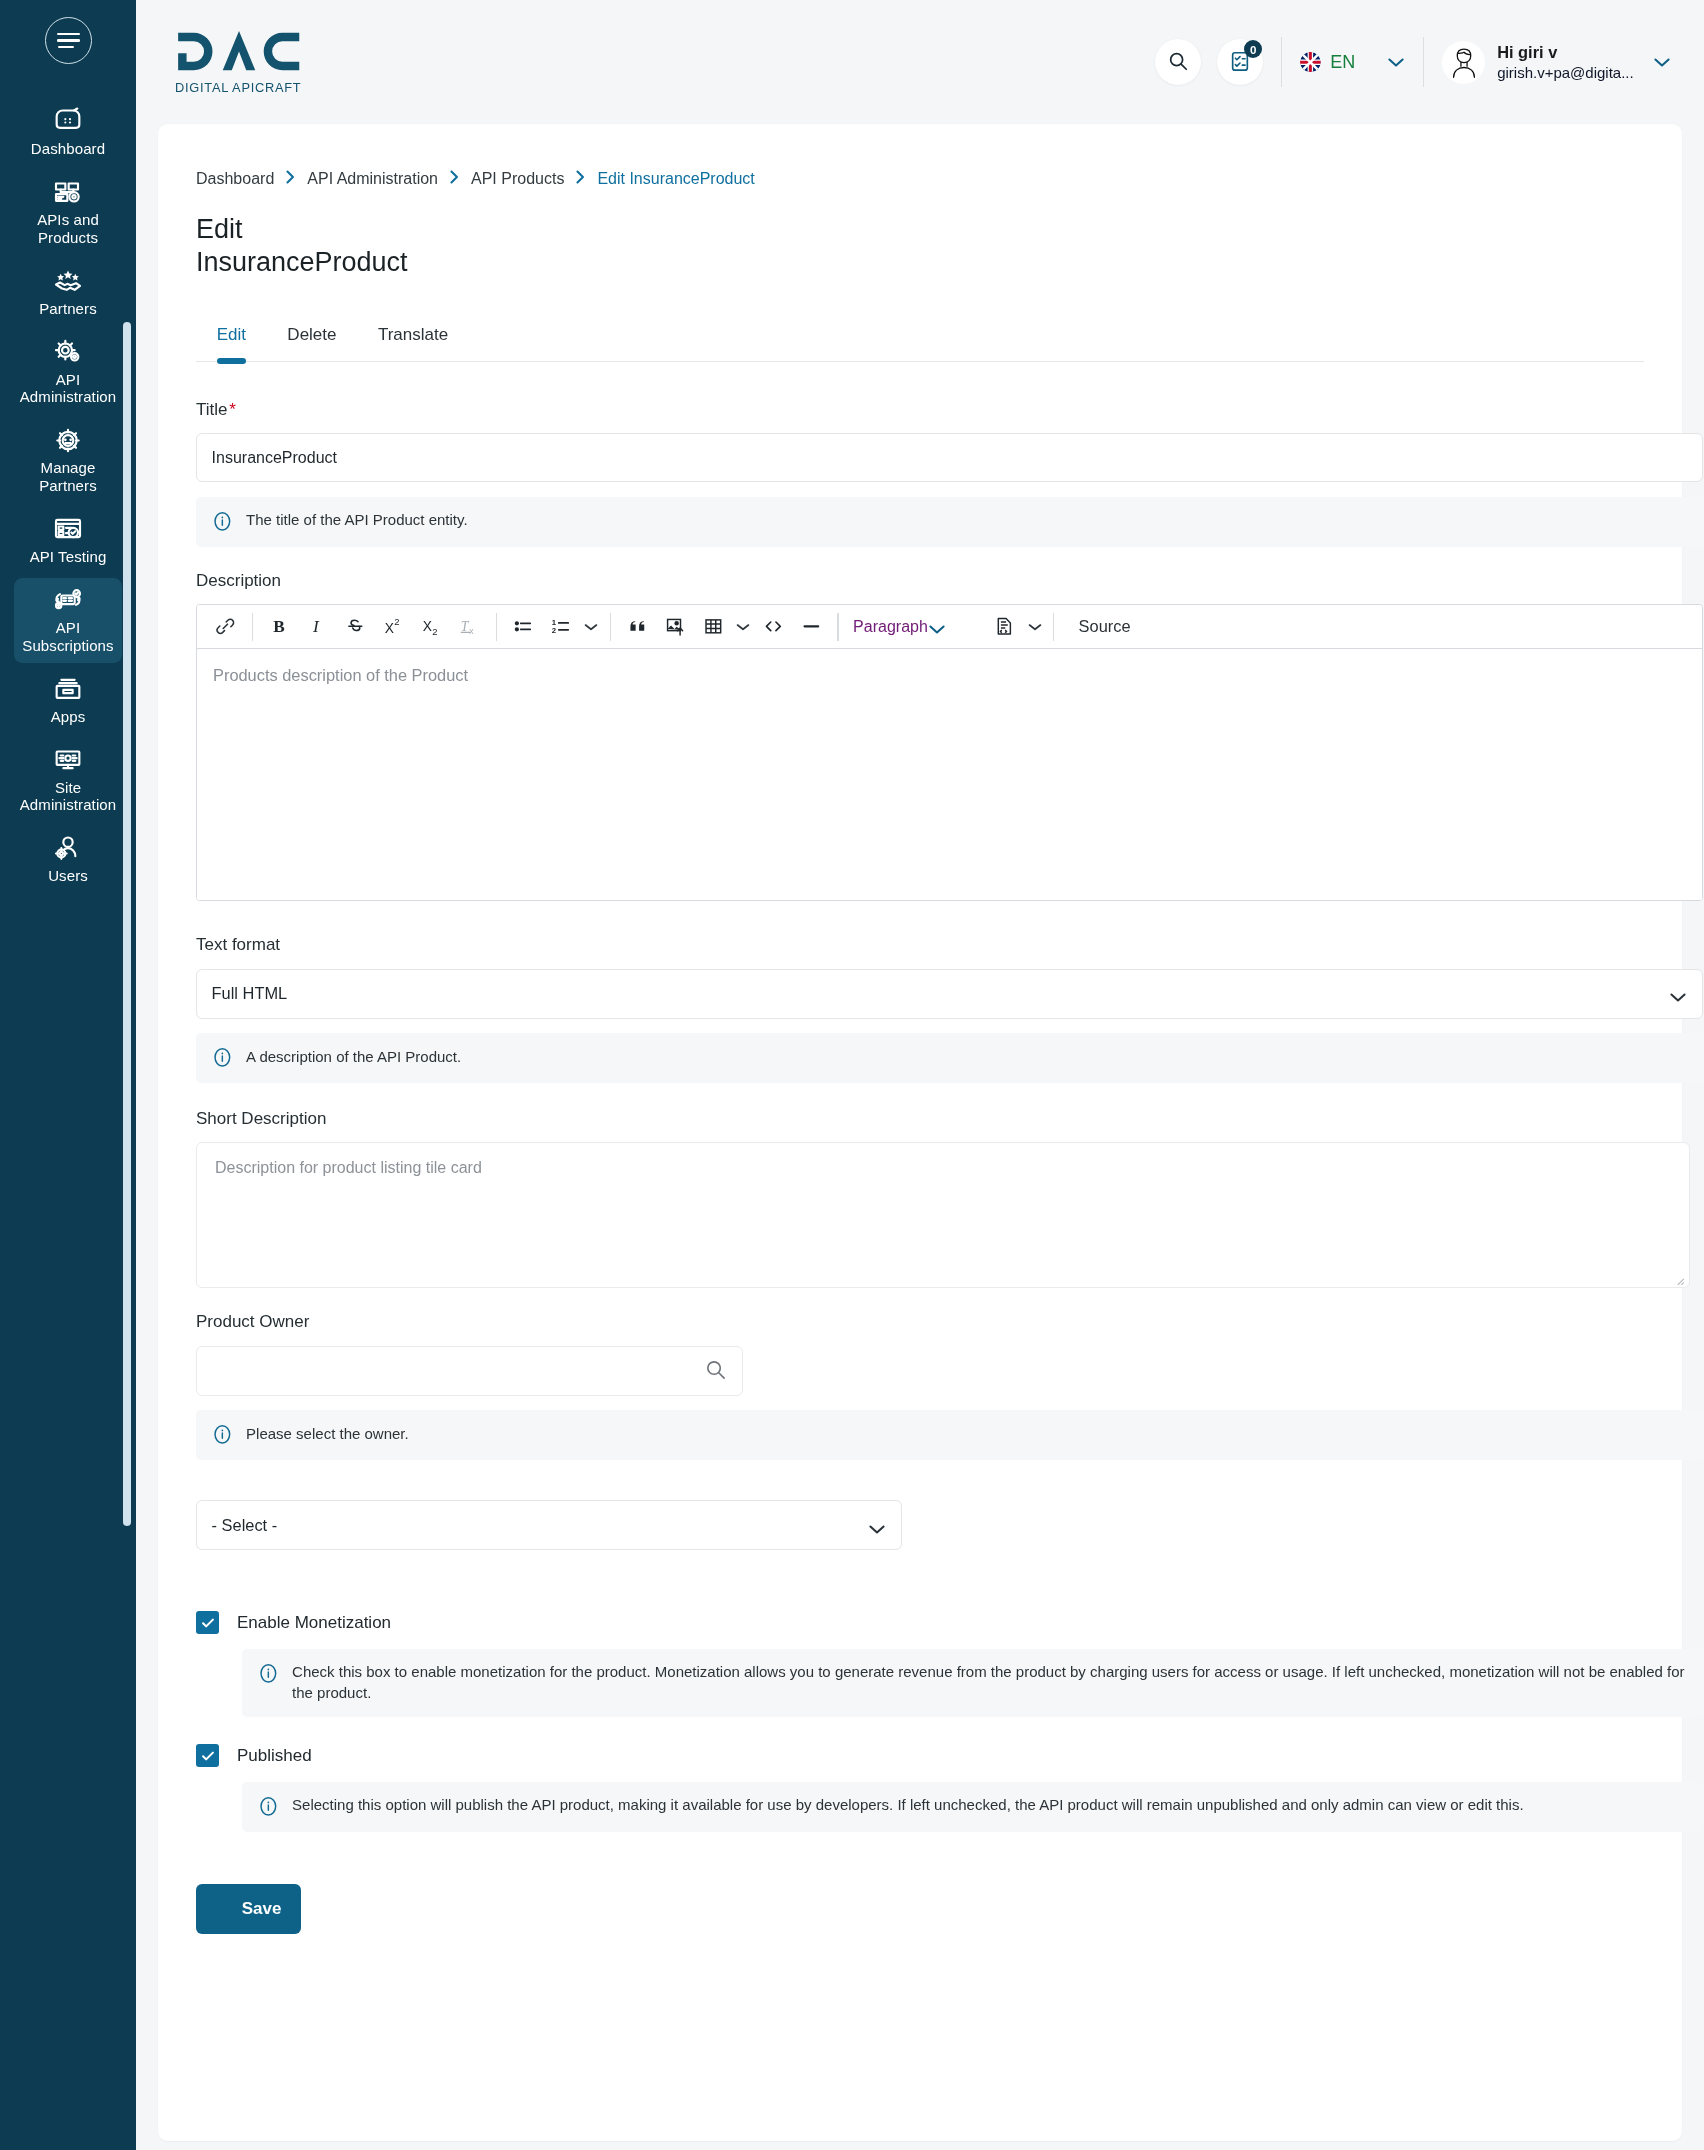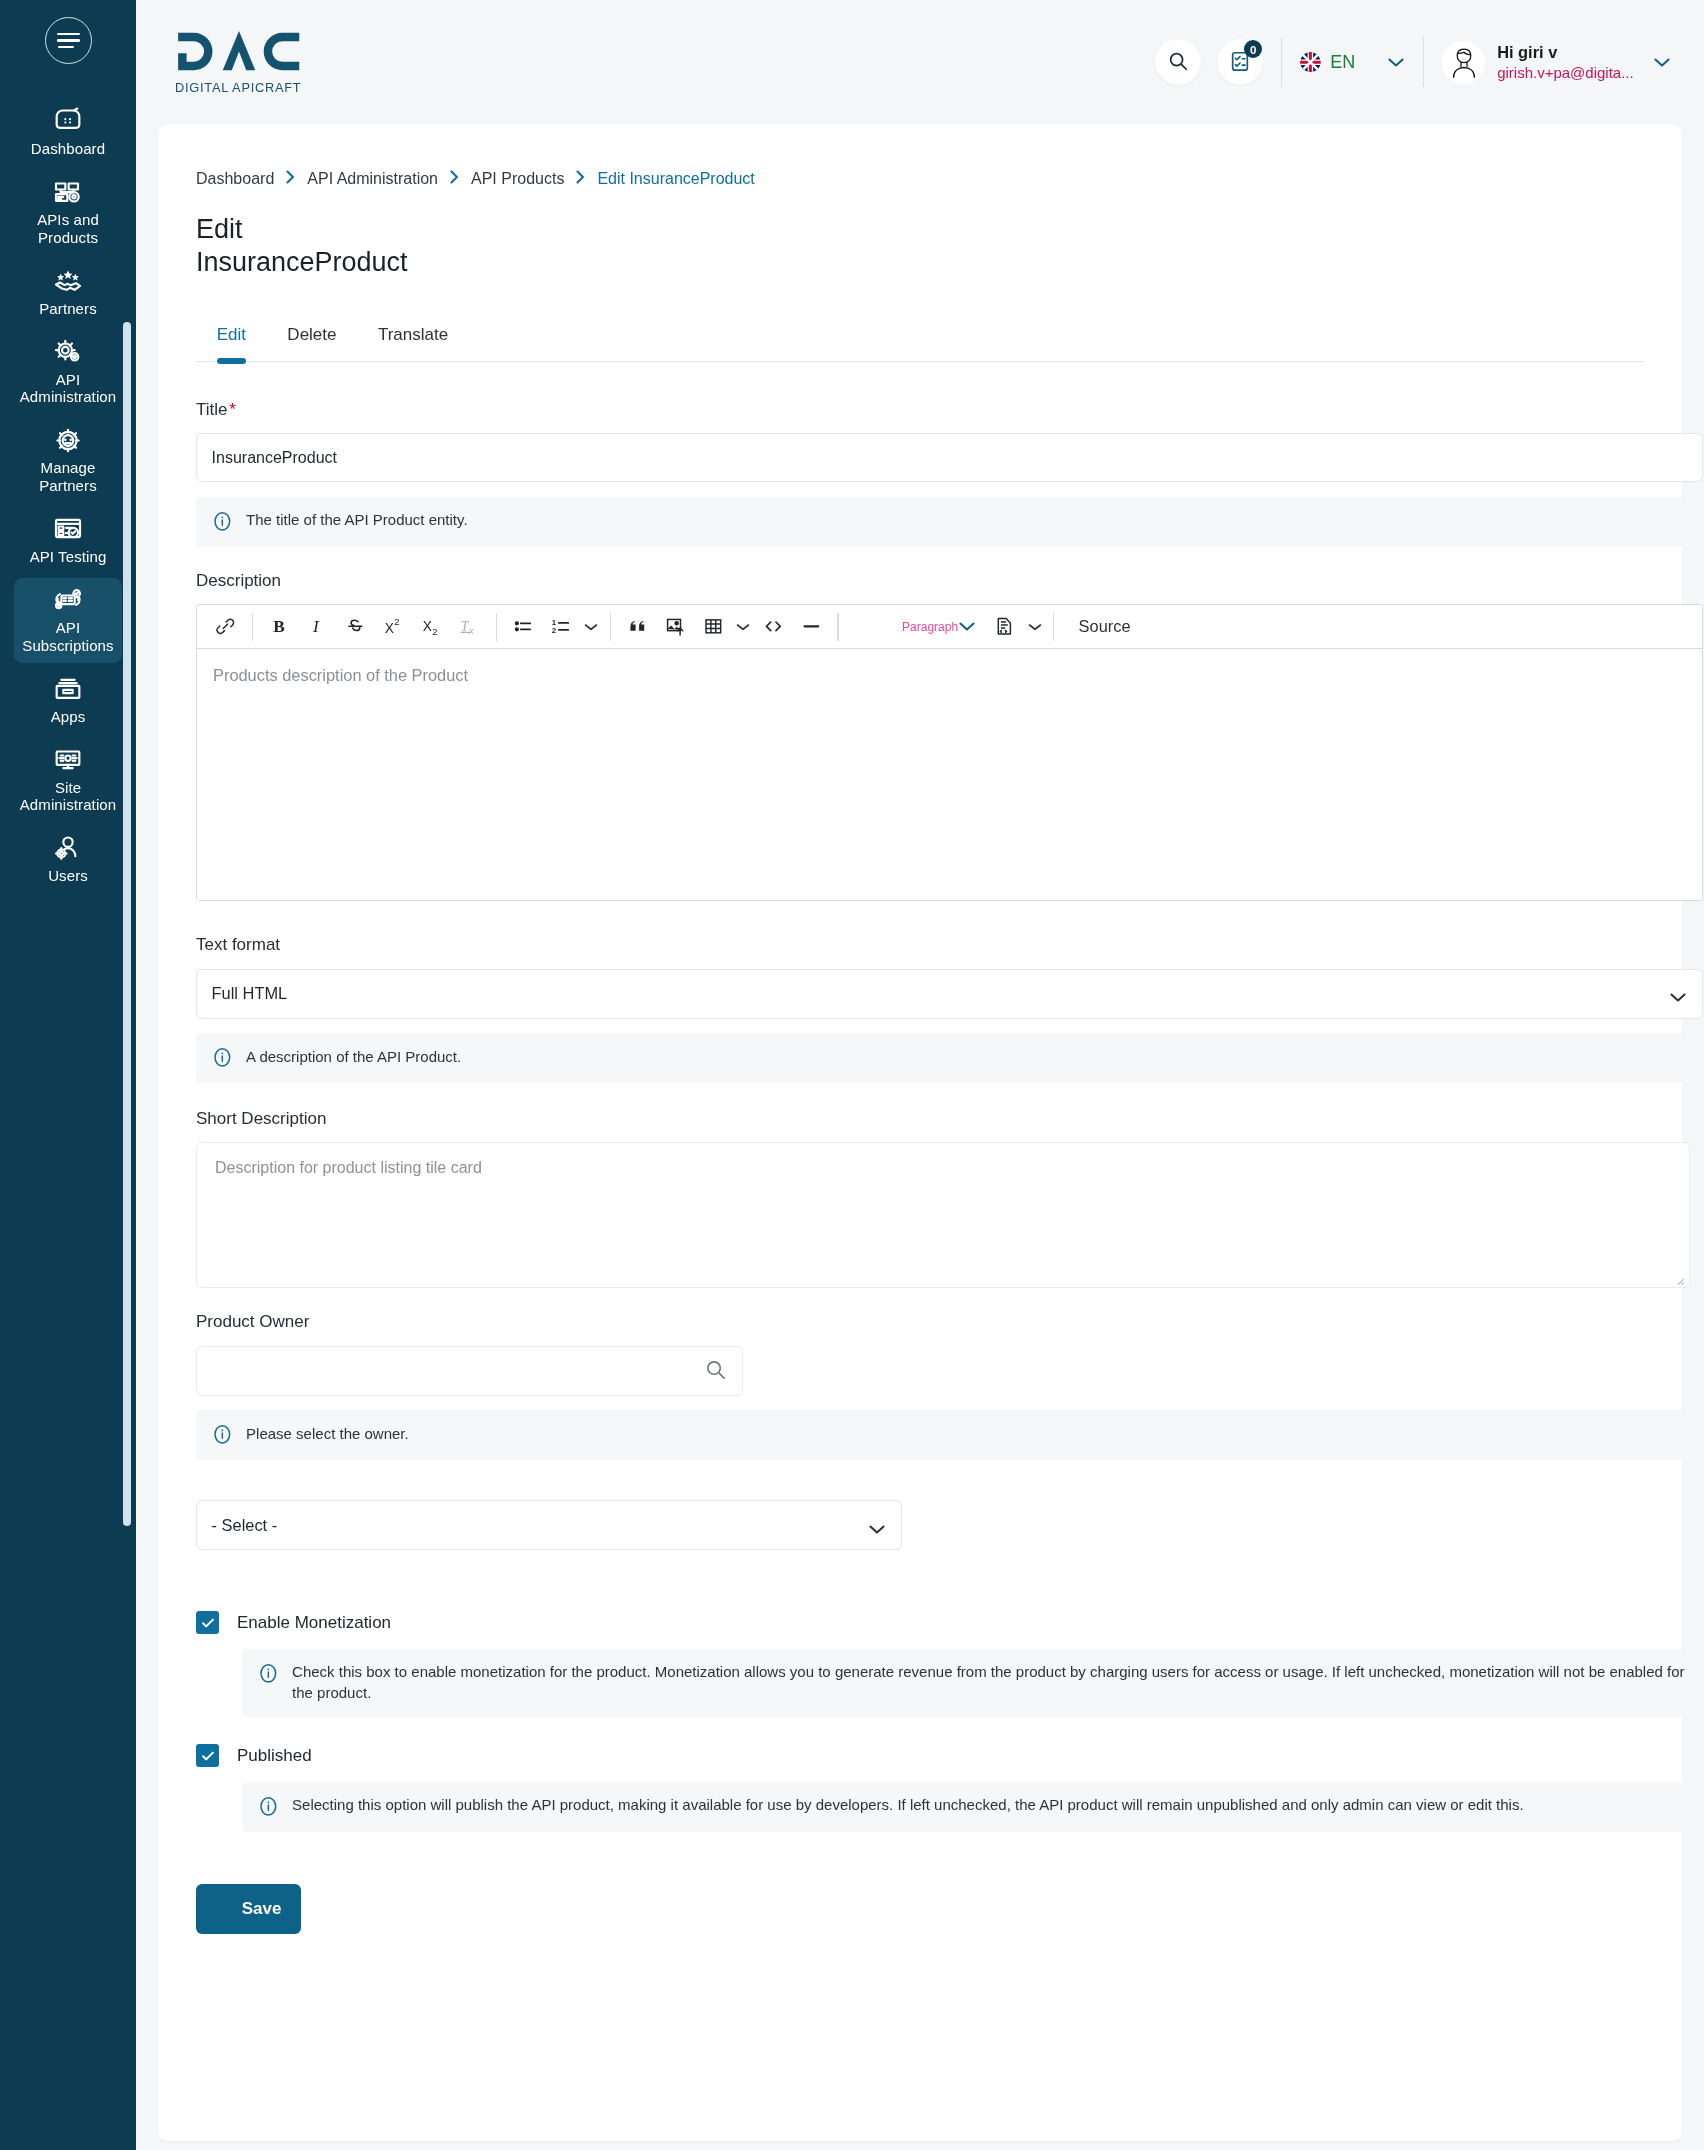--- a/index.html
+++ b/index.html
@@ -82,21 +82,21 @@
   .flag svg { width: 20.7px; height: 20.7px; display:block; }
   .lang-code { font-size: 18px; color: #15803d; }
   .chev { width: 18px; height: 11px; }
   .chev svg { width: 18px; height: 11px; stroke: #0d5f86; stroke-width: 3.4; fill: none; stroke-linecap: round; stroke-linejoin: round; }
   .lang .chev { margin-left: 22px; }
   .profile { display: flex; align-items: center; gap: 12px; cursor: pointer; }
   .avatar { width: 43px; height: 43px; border-radius: 50%; background:#fff; display:flex; align-items:center; justify-content:center; overflow:hidden; }
   .avatar svg { width: 38px; height: 38px; }
   .p-text { display: flex; flex-direction: column; gap: 2.4px; }
   .p-name { font-size: 16.4px; font-weight: 700; color: #1b1b1b; }
-  .p-mail { font-size: 15px; color: #be185d; }
+  .p-mail { font-size: 15px; color: #0f172a; }
   .profile .chev { margin-left: 7.3px; }
 
   
   .content-wrap { flex: 1; padding: 0 22px 0 22px; min-height: 0; }
   .card {
     background: #ffffff; border-radius: 9.7px;
     height: 2017px;
     padding: 0 38px;
     box-shadow: 0 0.6px 1.8px rgba(0,0,0,.04);
   }
@@ -144,22 +144,22 @@
   .etoolbar {
     height: 44px; display: flex; align-items: center; gap: 0;
     border-bottom: 1.2px solid #d6dade; padding: 0 9.7px; background: #fff;
   }
   .ebtn { width: 38px; height: 35px; display:flex; align-items:center; justify-content:center; cursor:pointer; }
   .ebtn svg { width: 20.7px; height: 20.7px; }
   .esep { width: 1.2px; height: 28px; background: #d9dde0; margin: 0 7.3px; }
   .edrop { width: 22px; height: 33px; display:flex; align-items:center; justify-content:center; cursor:pointer;}
   .edrop svg { width: 16px; height: 9.7px; stroke:#30373c; stroke-width: 2.8; fill:none; stroke-linecap: round; stroke-linejoin: round;}
   .epara {
-    display:flex; align-items:center; justify-content: flex-end;
-    width: 140px; height: 35px; font-size: 12px; color:#ec4899; padding: 0 9.7px 0 7.3px; cursor:pointer;
+    display:flex; align-items:center; justify-content: flex-start;
+    width: 140px; height: 35px; font-size: 16px; color:#701a75; padding: 0 9.7px 0 7.3px; cursor:pointer;
   }
   .esource { display:flex; align-items:center; gap: 8.5px; padding: 0 8.5px; cursor:pointer; }
   .esource span { font-size: 16.4px; color: #2b3237; }
   .earea { height: 251px; background: #fff; padding: 17px 16px; }
   .earea .ph { font-size: 16.4px; color: #8a9096; }
 
   .select-box {
     width: 1507px; height: 50px; border: 1.2px solid #e3e5e7; border-radius: 6px;
     display: flex; align-items: center; justify-content: space-between;
     padding: 0 14.6px; font-size: 16.4px; color: #1f272c; background:#fff; margin-top: 13.4px; cursor:pointer;

